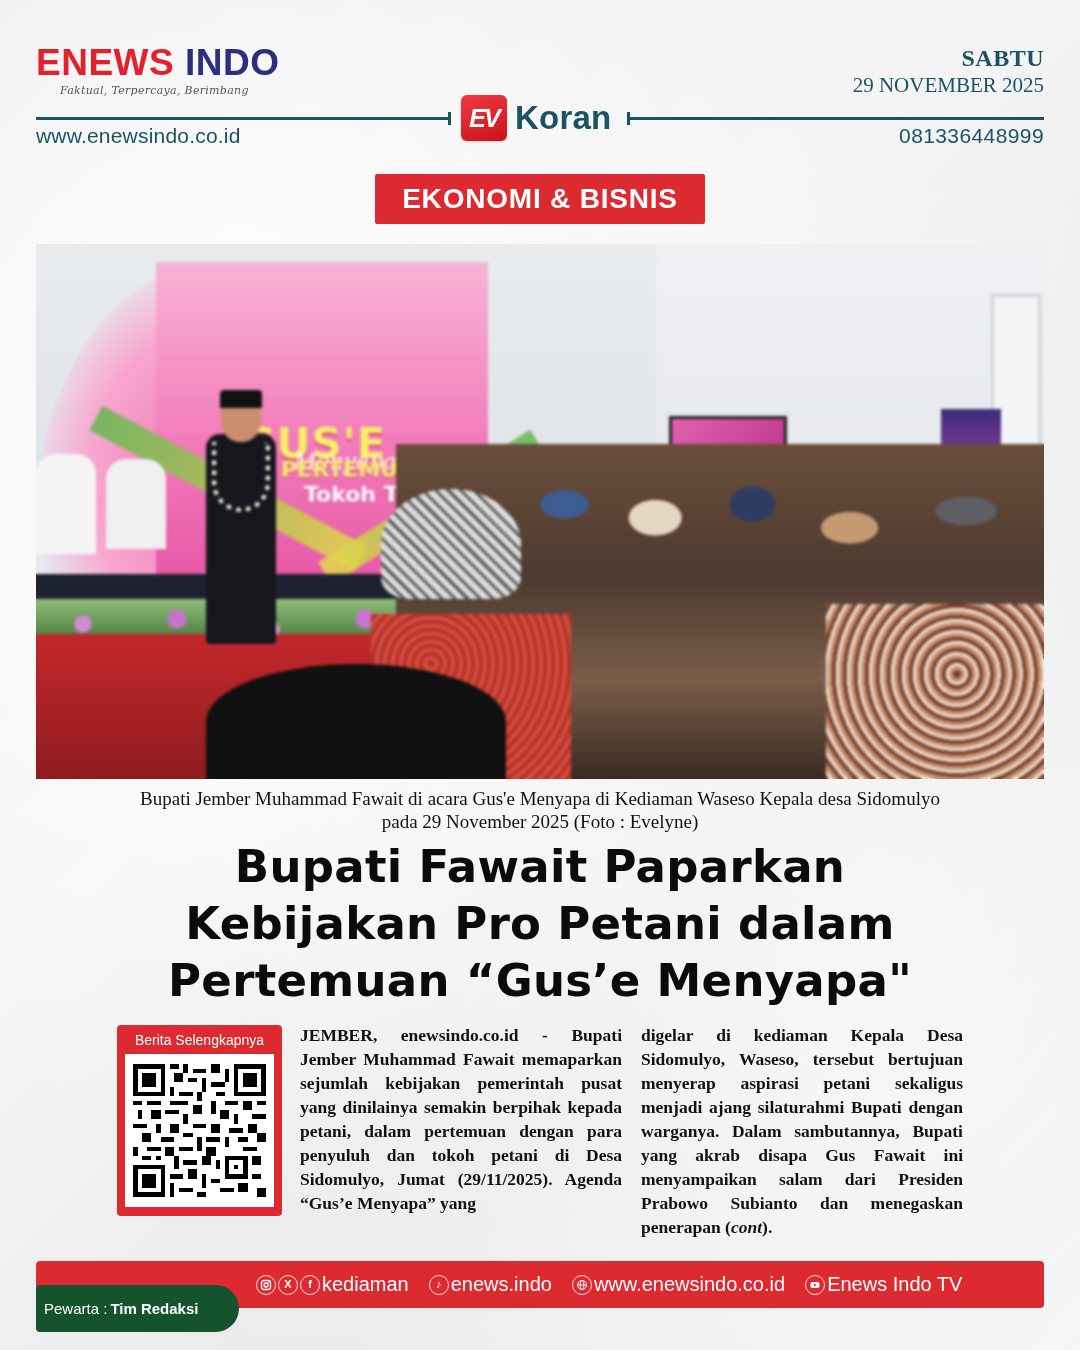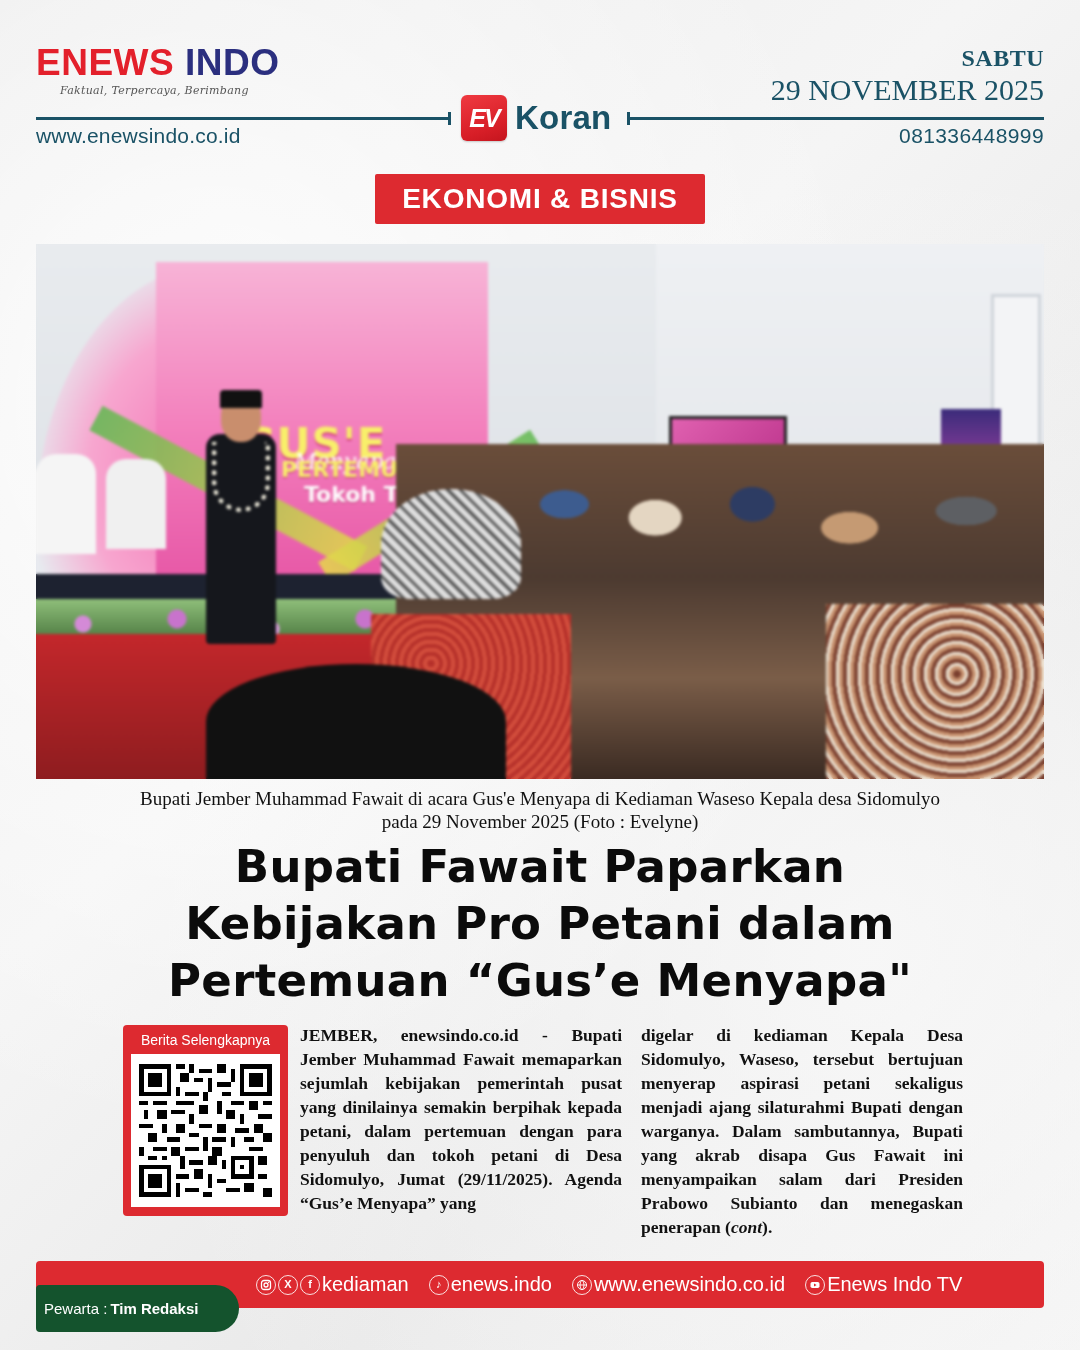--- a/index.html
+++ b/index.html
@@ -40,21 +40,21 @@
     font-size: 21px; color: #1a5266; letter-spacing: 0.4px;
   }
   .day {
     position: absolute; right: 36px; top: 46px;
     font-family: "Liberation Serif", serif; font-weight: 700;
     font-size: 24px; color: #1a5266; letter-spacing: 0.5px; line-height: 1;
   }
   .date {
     position: absolute; right: 36px; top: 75px;
     font-family: "Liberation Serif", serif;
-    font-size: 30px; color: #1a5266; line-height: 1; white-space: nowrap;
+    font-size: 21px; color: #1a5266; line-height: 1; white-space: nowrap;
   }
   .rule-left {
     position: absolute; left: 36px; top: 117px; width: 415px; height: 3px; background: #1a5266;
   }
   .rule-left::after {
     content: ""; position: absolute; right: 0; top: -5px; width: 3px; height: 13px; background: #1a5266;
   }
   .rule-right {
     position: absolute; left: 627px; top: 117px; width: 417px; height: 3px; background: #1a5266;
   }
@@ -180,21 +180,21 @@
   .headline {
     position: absolute; left: 60px; top: 838px; width: 960px;
     text-align: center;
     font-family: "DejaVu Sans", sans-serif; font-weight: 700;
     font-size: 45px; line-height: 57px; color: #0b0b0b; letter-spacing: 0.3px;
   }
 
   
   .qr-card {
     position: absolute; left: 117px; top: 1025px; width: 165px; height: 191px;
-    background: #dd2a30; border-radius: 4px; padding: 4px 8px 8px 8px; margin-left: 6px;
+    background: #dd2a30; border-radius: 4px; padding: 4px 8px 8px 8px;
   }
   .qr-label {
     color: #fff; font-size: 14px; text-align: center; font-weight: 500; line-height: 22px; white-space: nowrap;
   }
   .qr-box {
     margin-top: 3px; width: 149px; height: 153px; background: #fff; padding: 8px;
   }
   .qr { width: 100%; height: 100%; display: block; }
 
   

